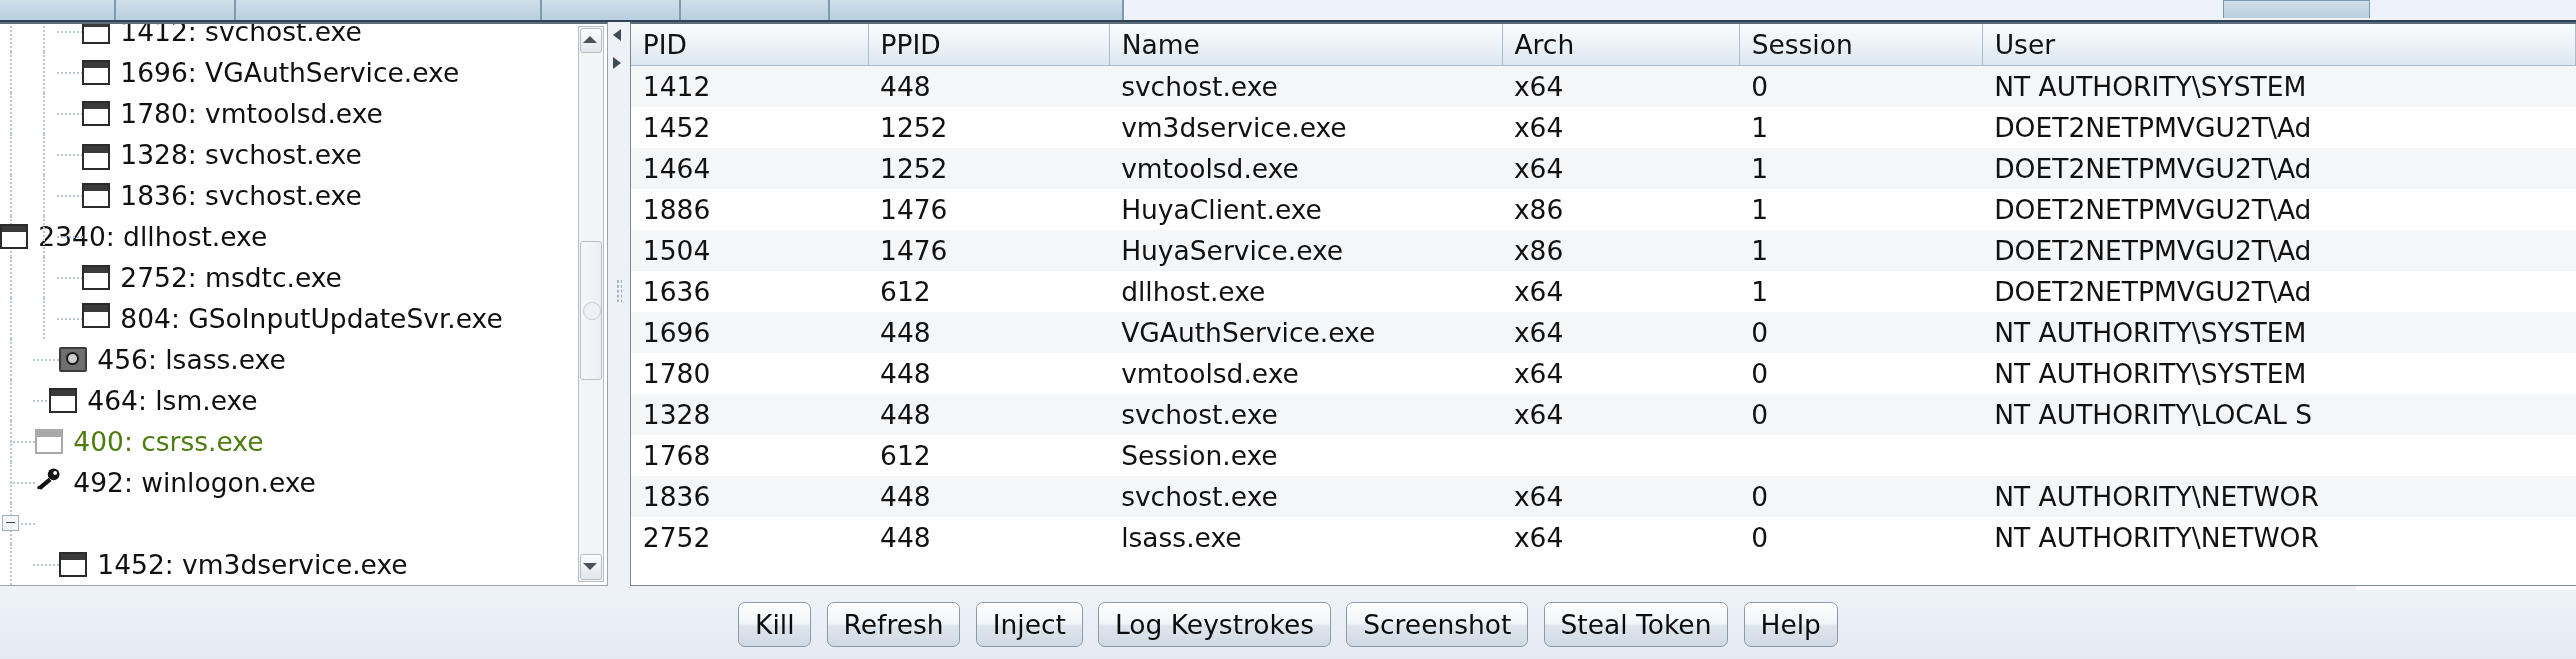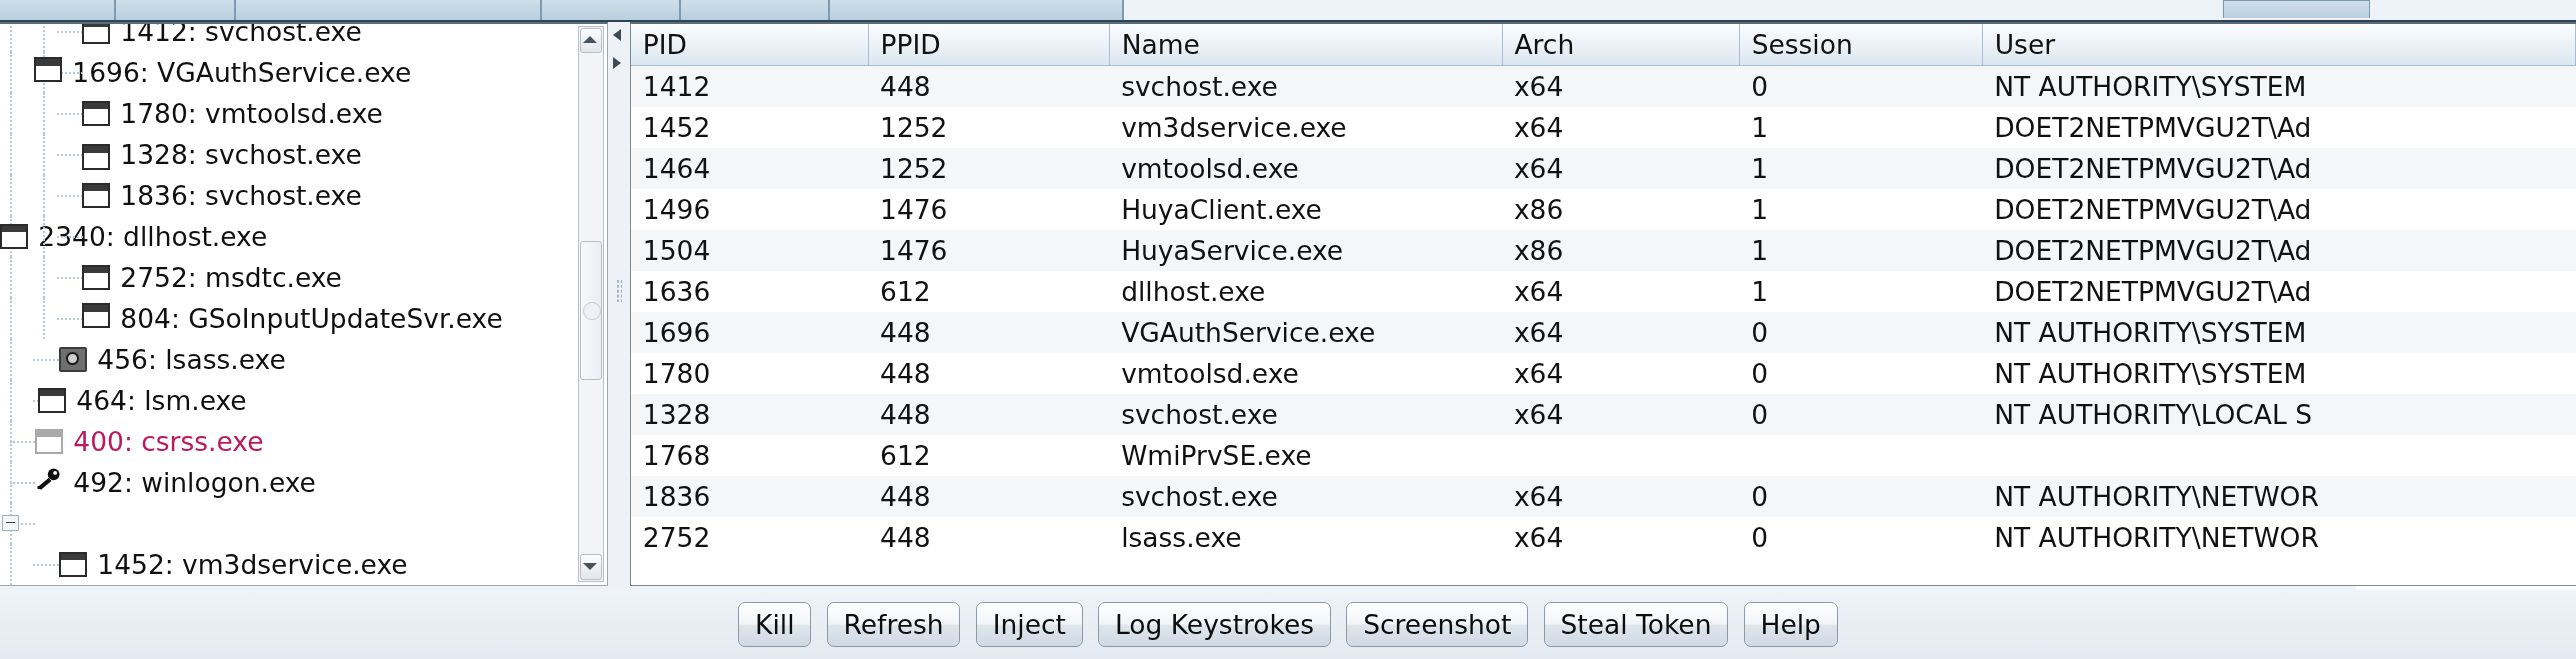--- a/index.html
+++ b/index.html
@@ -88,21 +88,21 @@
   }
   .tree-row {
     position: relative;
     height: 41px;
     display: flex;
     align-items: center;
     white-space: nowrap;
     font-size: 26.5px;
     color: #101010;
   }
-  .tree-row.dim { color: #be185d; }
+  .tree-row.dim { color: #4d7c0f; }
   .tree-guides {
     position: absolute;
     left: 0; top: 0; bottom: 0;
     pointer-events: none;
   }
   .vline {
     position: absolute;
     top: 0; bottom: 0;
     width: 0;
     border-left: 2px dotted #b9c8d8;
@@ -352,21 +352,21 @@
                 <span class="ic ic-window"></span>
                 <span class="tree-label">1412: svchost.exe</span>
               </span>
             </div>
             <div class="tree-row">
               <div class="tree-guides">
                 <span class="vline" style="left:9.8px"></span>
                 <span class="vline" style="left:43px"></span>
                 <span class="hline" style="left:57px"></span>
               </div>
-              <span style="display:inline-flex;margin-left:34px">
+              <span style="display:inline-flex;align-items:center;margin-left:82px">
                 <span class="ic ic-window"></span>
                 <span class="tree-label">1696: VGAuthService.exe</span>
               </span>
             </div>
             <div class="tree-row">
               <div class="tree-guides">
                 <span class="vline" style="left:9.8px"></span>
                 <span class="vline" style="left:43px"></span>
                 <span class="hline" style="left:57px"></span>
               </div>
@@ -438,21 +438,21 @@
               <span style="display:inline-flex;align-items:center;margin-left:59px">
                 <span class="ic ic-lsass"></span>
                 <span class="tree-label">456: lsass.exe</span>
               </span>
             </div>
             <div class="tree-row">
               <div class="tree-guides">
                 <span class="vline" style="left:9.8px"></span>
                 <span class="hline" style="left:33px"></span>
               </div>
-              <span style="display:inline-flex;align-items:center;margin-left:38px">
+              <span style="display:inline-flex;align-items:center;margin-left:49px">
                 <span class="ic ic-window"></span>
                 <span class="tree-label">464: lsm.exe</span>
               </span>
             </div>
             <div class="tree-row dim">
               <div class="tree-guides">
                 <span class="vline" style="left:9.8px"></span>
                 <span class="hline" style="left:9.8px"></span>
               </div>
               <span style="display:inline-flex;align-items:center;margin-left:35px">
@@ -553,21 +553,21 @@
             </tr>
             <tr>
               <td>1464</td>
               <td>1252</td>
               <td>vmtoolsd.exe</td>
               <td>x64</td>
               <td>1</td>
               <td>DOET2NETPMVGU2T\Ad</td>
             </tr>
             <tr>
-              <td>1496</td>
+              <td>1886</td>
               <td>1476</td>
               <td>HuyaClient.exe</td>
               <td>x86</td>
               <td>1</td>
               <td>DOET2NETPMVGU2T\Ad</td>
             </tr>
             <tr>
               <td>1504</td>
               <td>1476</td>
               <td>HuyaService.exe</td>
@@ -603,21 +603,21 @@
               <td>1328</td>
               <td>448</td>
               <td>svchost.exe</td>
               <td>x64</td>
               <td>0</td>
               <td>NT AUTHORITY\LOCAL S</td>
             </tr>
             <tr>
               <td>1768</td>
               <td>612</td>
-              <td>WmiPrvSE.exe</td>
+              <td>Session.exe</td>
               <td></td>
               <td></td>
               <td></td>
             </tr>
             <tr>
               <td>1836</td>
               <td>448</td>
               <td>svchost.exe</td>
               <td>x64</td>
               <td>0</td>

